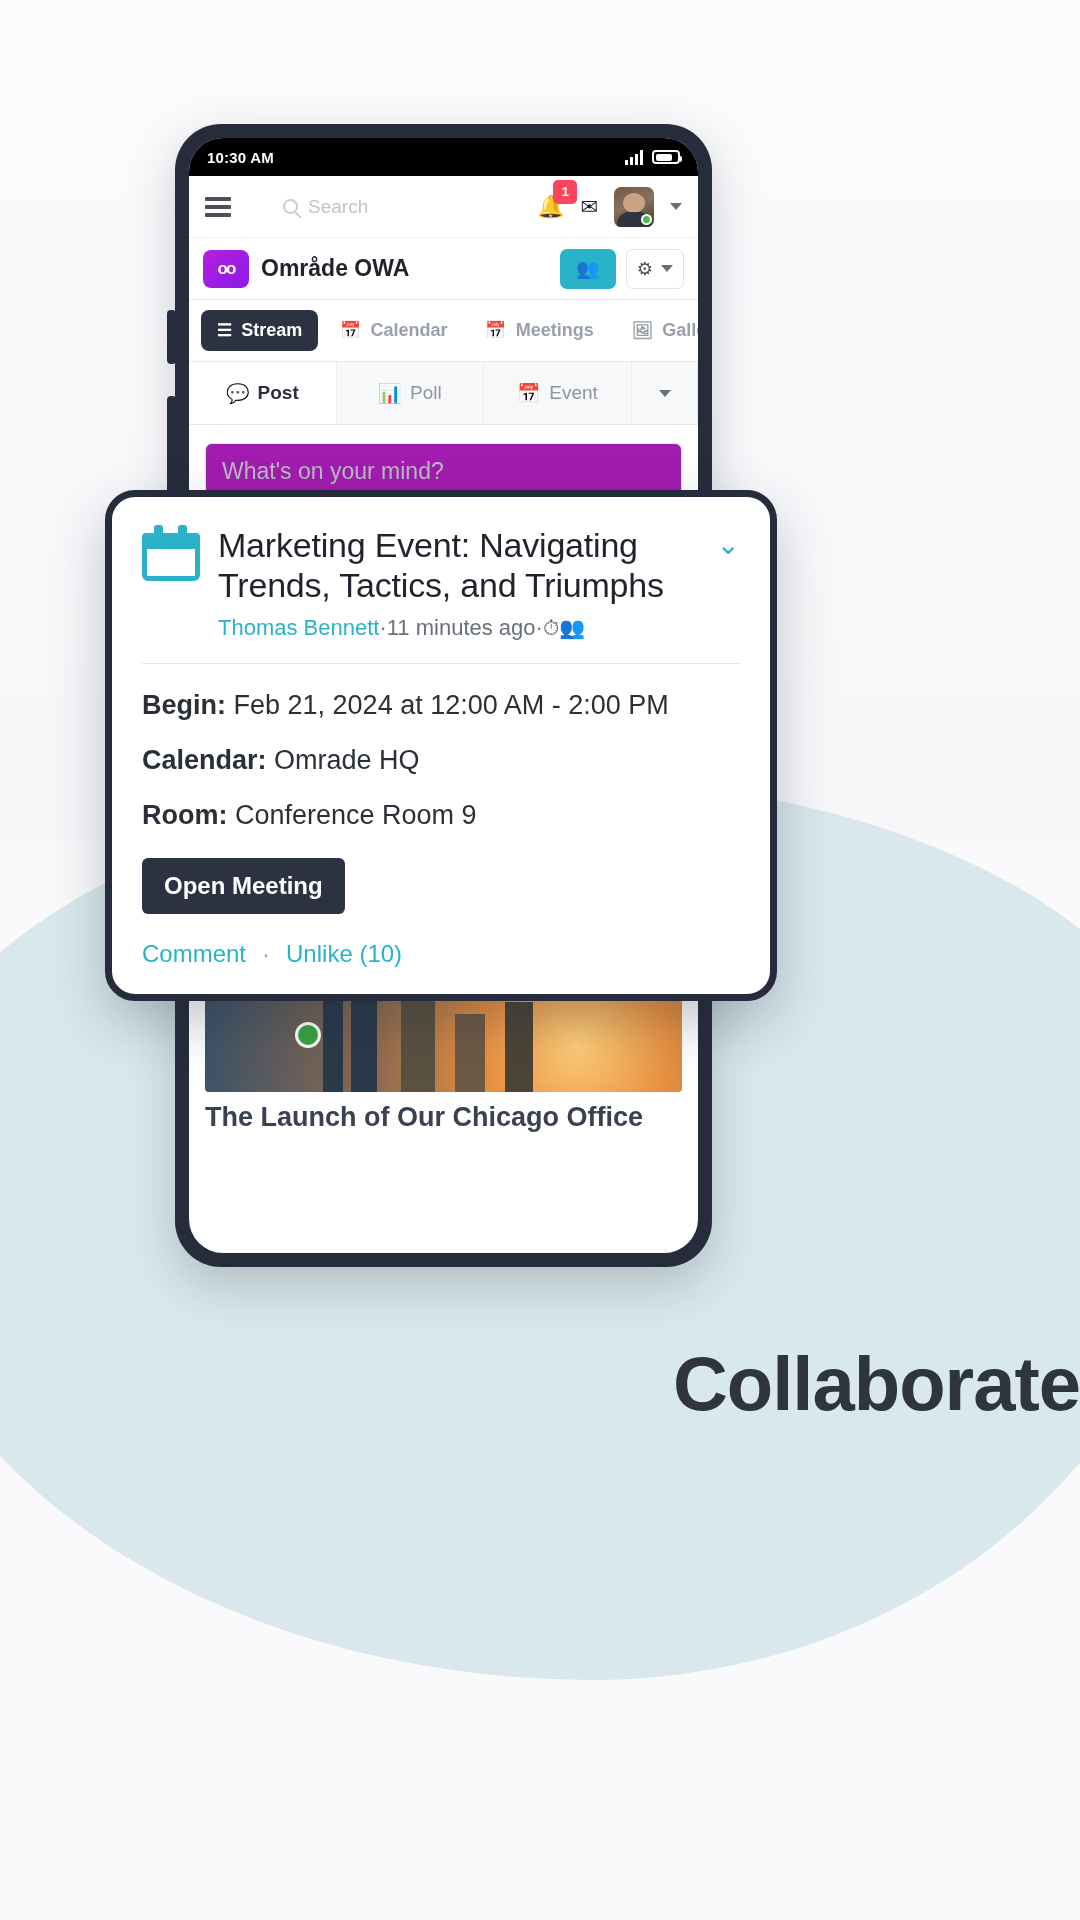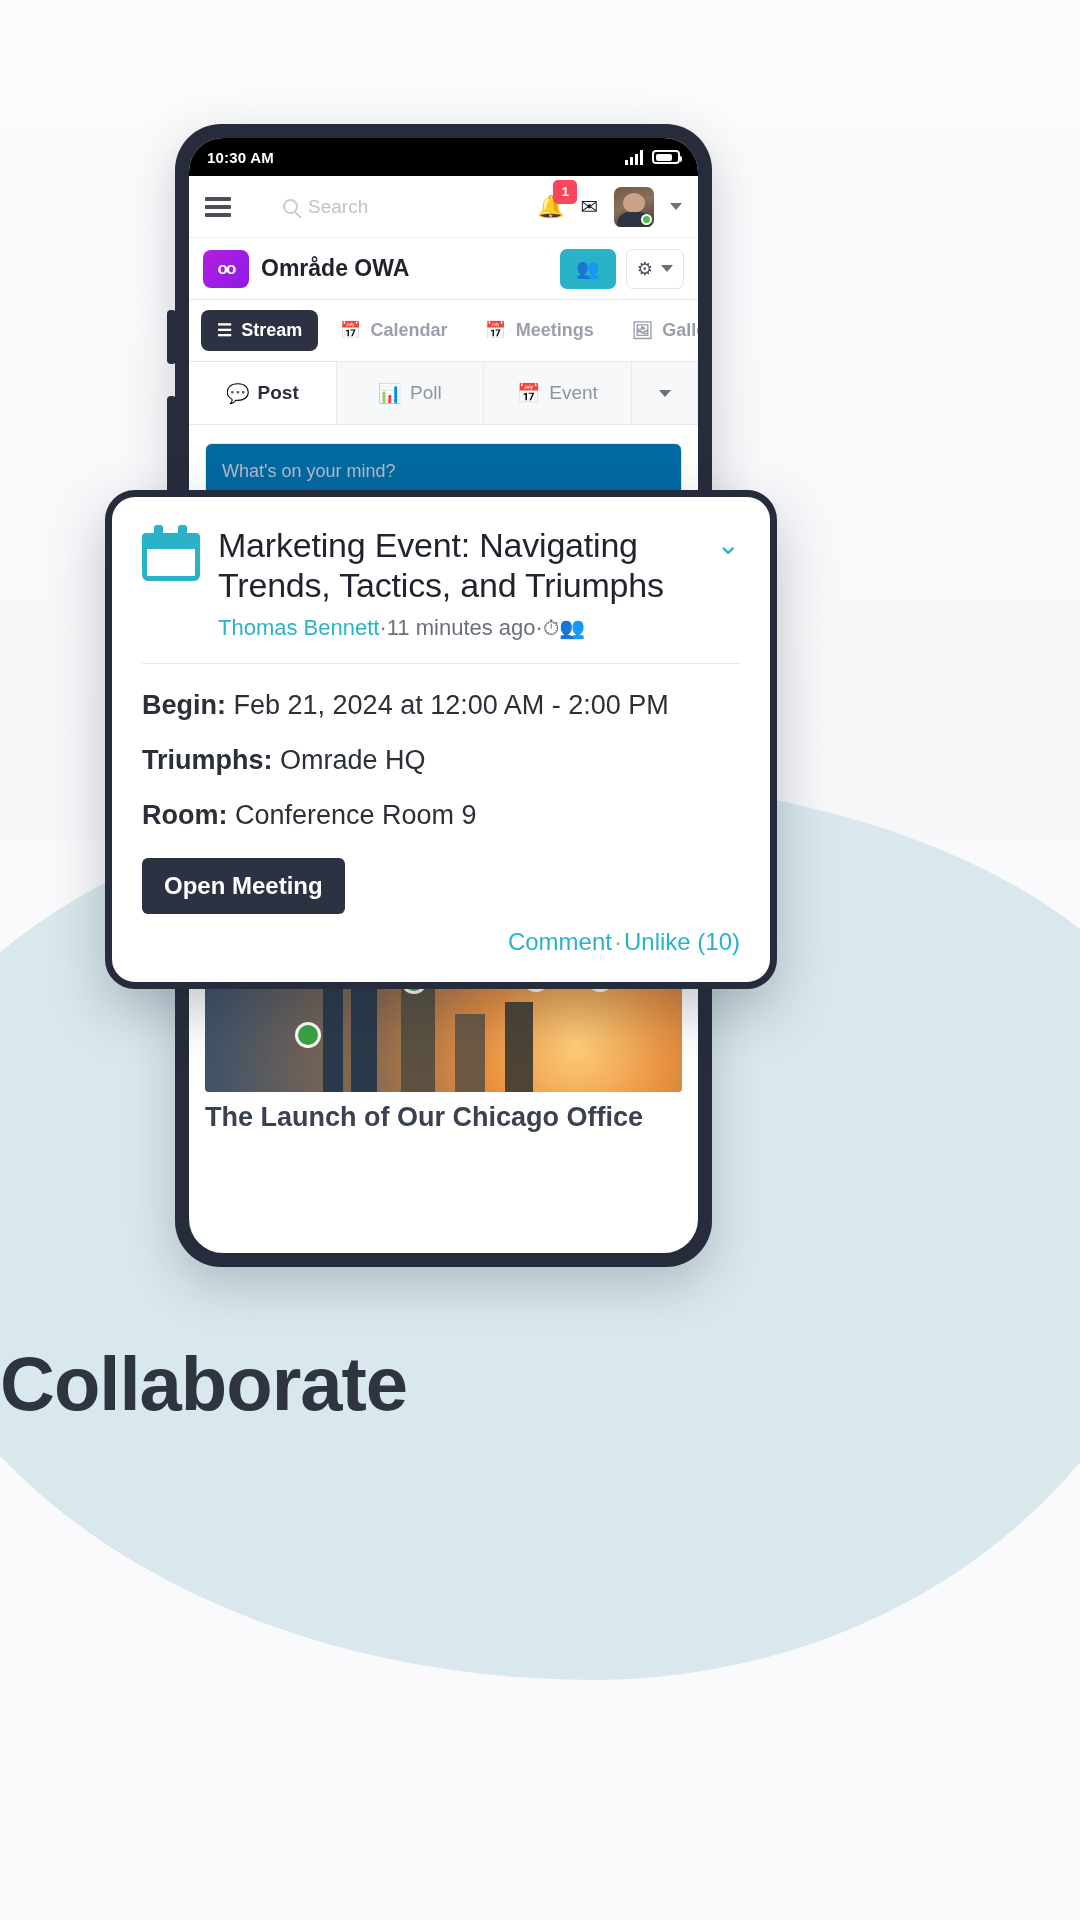--- a/index.html
+++ b/index.html
@@ -143,22 +143,22 @@
   
   .composer-tabs { display:flex; background:#fafbfc; border-bottom:1px solid #e7e9ed;}
   .ctab {
     flex:1; height:62px; display:flex;align-items:center;justify-content:center;gap:8px;
     font-size:19px; color:#8f959e; border-right:1px solid #e9ebee; background:#f7f8f9;
   }
   .ctab.sel { background:#fff; color:#2a2f38; font-weight:600;}
   .ctab.narrow { flex:0 0 66px; }
   .composer-input {
     margin: 18px 16px; height: 56px; border:1px solid #e4e6ea; border-radius:7px;
-    background:#0369a1; display:flex; align-items:center; padding: 0 16px;
-    color:#b6bac1; font-size:18px;
+    background:#a21caf; display:flex; align-items:center; padding: 0 16px;
+    color:#b6bac1; font-size:23px;
   }
 
   
   .feed { padding: 0 16px; }
   .post-head { display:flex; gap:12px; align-items:flex-start;}
   .post-thumb{width:46px;height:46px;border-radius:8px;background:#cfd4da;flex:none;}
   .post-title { font-size:24px; font-weight:700; color:#313743; line-height:1.25;}
   .post-meta { margin-top:8px; font-size:17px; color:#9aa1ab;}
   .post-meta b { color:#2fa8bb; font-weight:400;}
   .hero {
@@ -200,27 +200,27 @@
   .oc-meta .author { color:#2ab3c8; }
   .oc-meta .mi { color:#5c636c; font-size:21px;}
   .oc-rule { height:1px; background:#e6e8ec; margin: 22px 0 24px 0;}
   .oc-row { font-size:27px; color:#2b3038; margin-bottom:20px; line-height:1.3;}
   .oc-row b { font-weight:700; }
   .oc-btn {
     display:inline-block; background:#2c3242; color:#fff;
     font-size:24px; font-weight:700; padding: 14px 22px; border-radius:6px;
     margin-top: 4px;
   }
-  .oc-actions { margin-top:14px; font-size:24px; color:#2ab3c8; display:flex; gap:2px; align-items:center;justify-content:flex-end;}
+  .oc-actions { margin-top:26px; font-size:24px; color:#2ab3c8; display:flex; gap:16px; align-items:center;}
   .oc-actions .dot { color:#9aa1ab;}
 
   
   .caption {
-    position:absolute; left:0; right:16px; top:1340px;
-    text-align:left; font-size:76px; font-weight:700; color:#2e3440;
+    position:absolute; left:0; right:0; top:1340px;
+    text-align:right; font-size:76px; font-weight:700; color:#2e3440;
     letter-spacing:-1px; z-index:3;
   }
 </style>
 </head>
 <body>
 
 <div class="bg-top"></div>
 <div class="bg-blob"></div>
 
 <div class="phone">
@@ -387,21 +387,21 @@
     <div class="oc-chev">⌄</div>
   </div>
 
   <div class="oc-rule"></div>
 
   <div class="oc-row">
     <b>Begin:</b>
     <span>Feb 21, 2024 at 12:00 AM - 2:00 PM</span>
   </div>
   <div class="oc-row">
-    <b>Triumphs:</b>
+    <b>Calendar:</b>
     <span>Omrade HQ</span>
   </div>
   <div class="oc-row">
     <b>Room:</b>
     <span>Conference Room 9</span>
   </div>
 
   <div class="oc-btn">Open Meeting</div>
 
   <div class="oc-actions">

